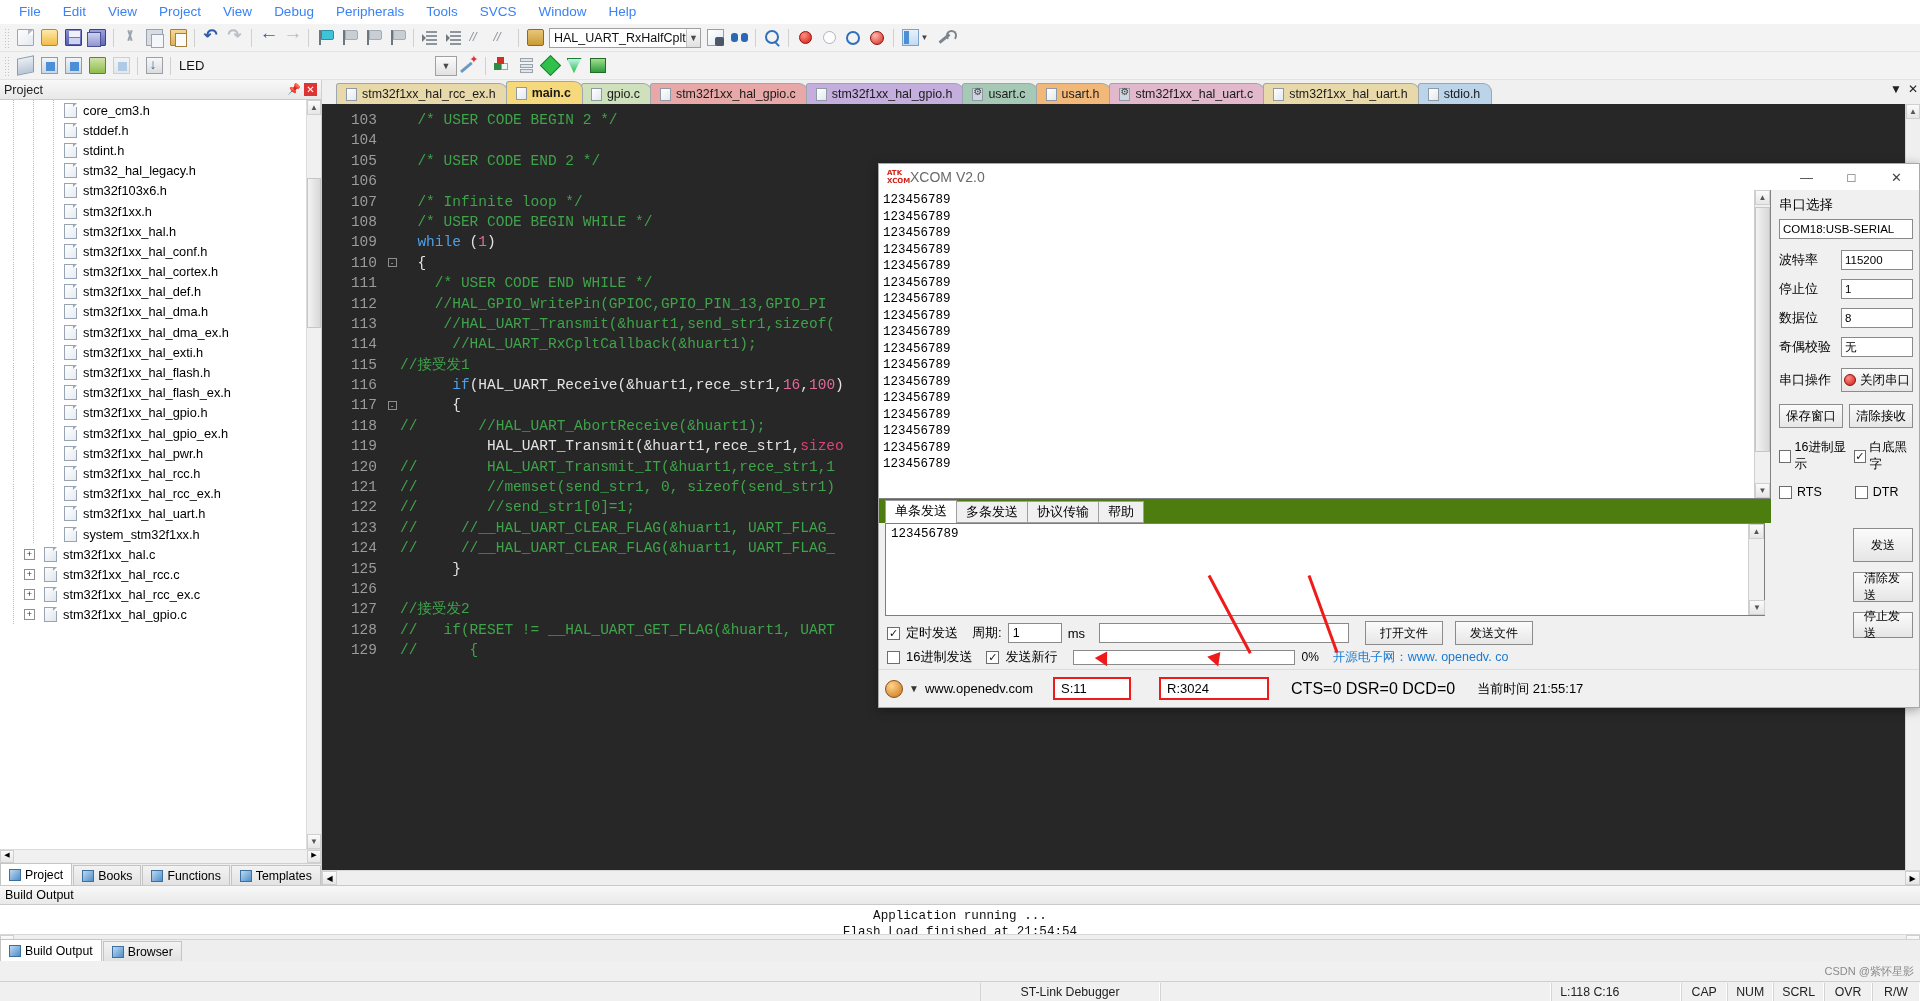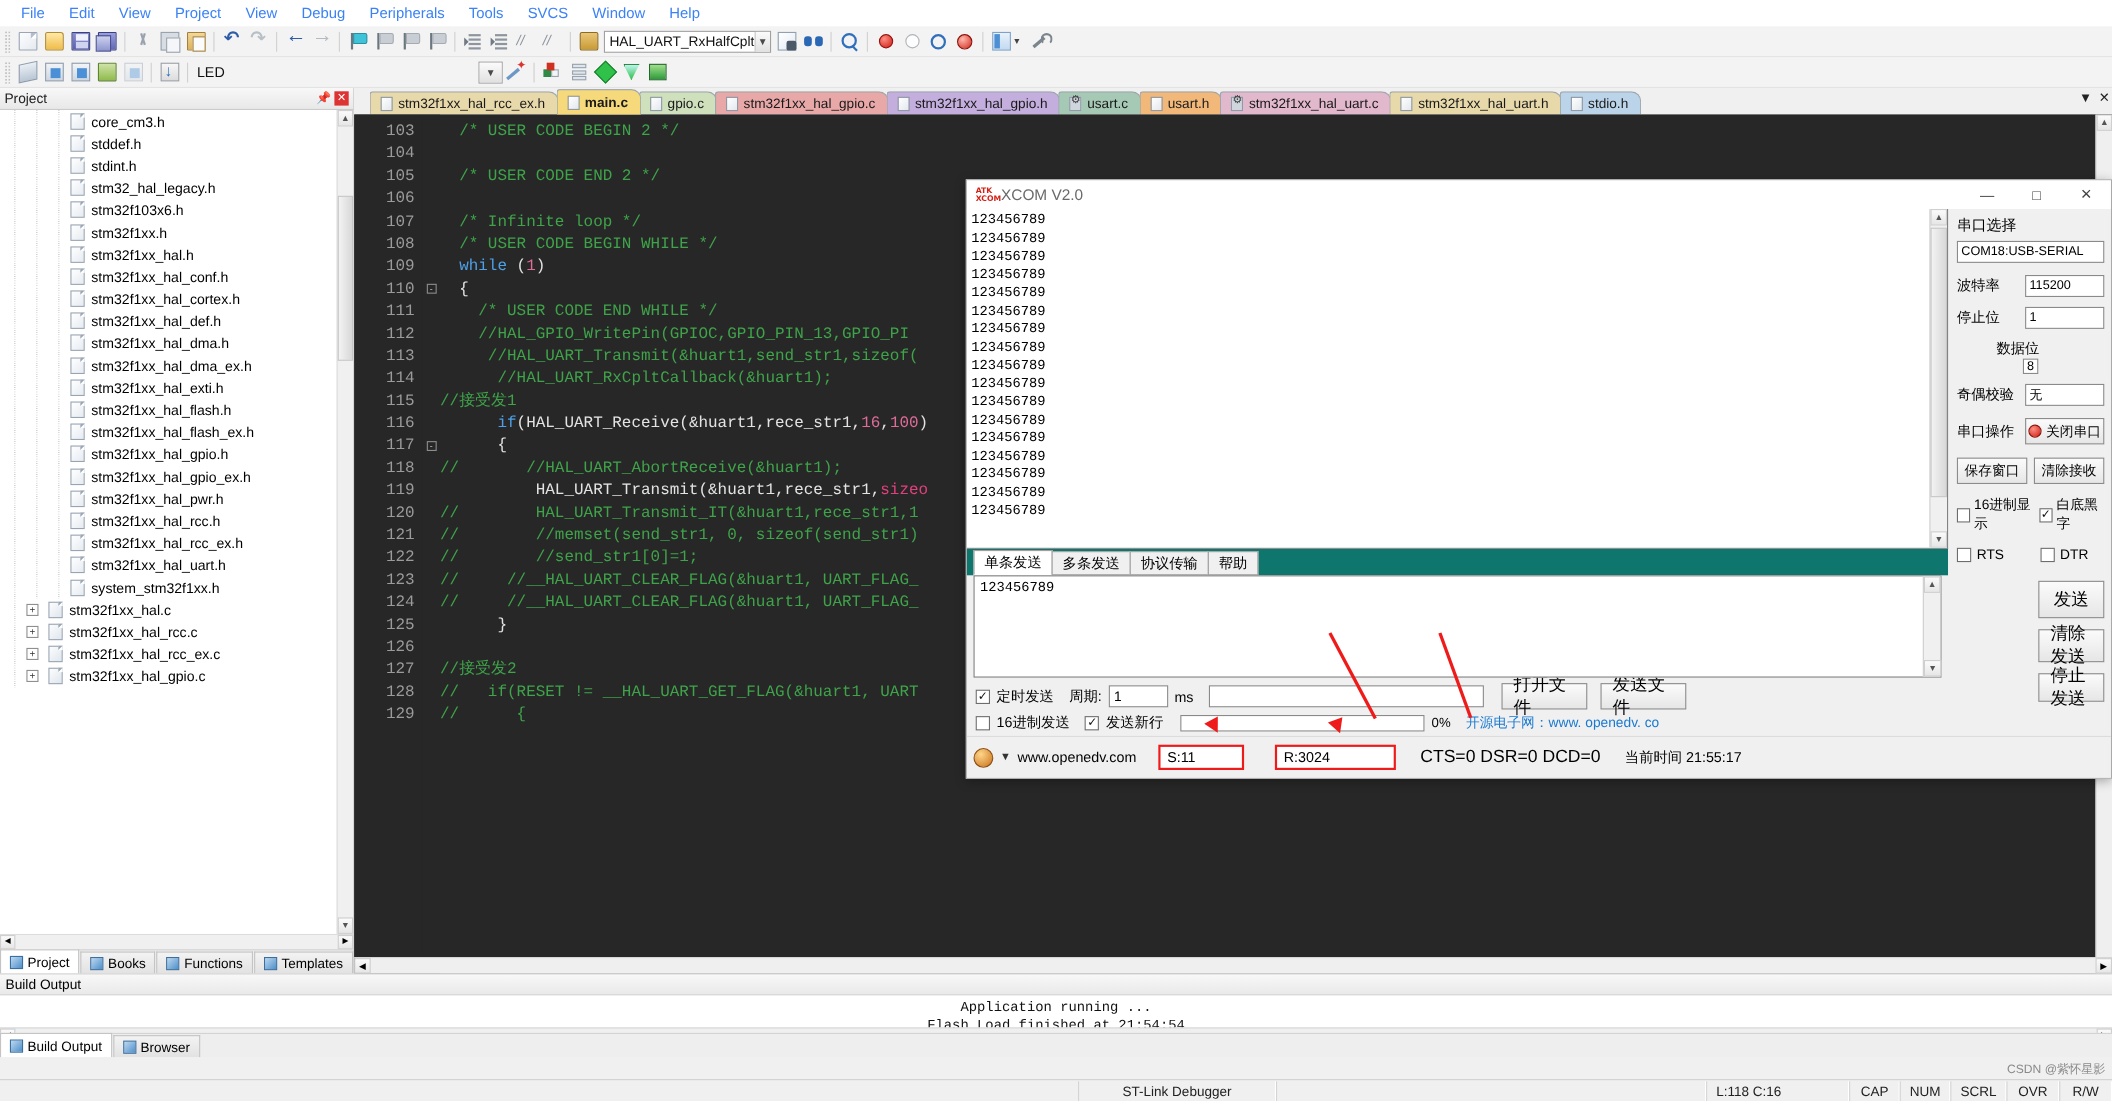--- a/index.html
+++ b/index.html
@@ -187,34 +187,34 @@
   #xcom .title .t { font-size:14px; color:#6a6a6a; }
   #xcom .wbtns { margin-left:auto; display:flex; }
   #xcom .wbtns div { width:45px; height:26px; display:flex; align-items:center; justify-content:center; font-size:13px; color:#444; }
   #xcom .body { flex:1; display:flex; min-height:0; }
   #xcom .left { flex:1; display:flex; flex-direction:column; min-width:0; background:#f0f0f0; }
   #recv { height:315px; background:#fff; border:1px solid #828282; border-left:none; border-top:none;
      display:flex; position:relative; overflow:hidden; }
   #recv .txt { flex:1; padding:2px 0 0 4px; font-family:"Liberation Mono","DejaVu Sans Mono",monospace;
      font-size:12.5px; color:#000; line-height:16.5px; }
   #recv .rsb { width:16px; background:#f0f0f0; border-left:1px solid #cfcfcf; position:relative; }
-  .tabstrip { height:24px; display:flex; align-items:flex-end; padding-left:6px; background:#0f766e; }
+  .tabstrip { height:24px; display:flex; align-items:flex-end; padding-left:6px; background:#4d7c0f; }
   .xtab { height:22px; padding:0 9px; display:flex; align-items:center; font-size:13px; border:1px solid #9f9f9f;
      background:#f0f0f0; margin-right:-1px; }
   .xtab.active { background:#fff; border-bottom-color:#fff; height:23px; font-weight:normal; }
   #sendarea { height:95px; margin:0 6px 0 6px; background:#fff; border:1px solid #7d7d7d; position:relative; display:flex; }
   #sendarea .stxt { padding:3px 5px; font-family:"Liberation Mono","DejaVu Sans Mono",monospace; font-size:12.5px; }
   #sendarea .ssb { width:16px; margin-left:auto; background:#f0f0f0; border-left:1px solid #cfcfcf; }
   #xopts { padding:5px 6px 0 8px; font-size:13px; }
   #xopts .row { display:flex; align-items:center; gap:6px; height:24px; }
   .cb { width:13px; height:13px; border:1px solid #6d6d6d; background:#fff; display:inline-flex;
      align-items:center; justify-content:center; font-size:11px; color:#111; line-height:11px; }
   .xinput { border:1px solid #8a8a8a; background:#fff; height:20px; font-size:12.5px; padding:0 4px; display:flex; align-items:center; }
   .xbtn { border:1px solid #8c8c8c; background:linear-gradient(180deg,#fbfbfb,#e6e6e6); height:24px;
-     display:flex; align-items:center; justify-content:center; font-size:16px; padding:0 10px; }
+     display:flex; align-items:center; justify-content:center; font-size:12px; padding:0 10px; }
   #xright { width:148px; background:#f0f0f0; padding:6px 6px 0 8px; font-size:13px; }
   #xright .fld { border:1px solid #8a8a8a; background:#fff; height:20px; display:flex; align-items:center;
      padding:0 3px; font-size:11.5px; }
   #xright .btn2 { border:1px solid #8c8c8c; background:linear-gradient(180deg,#fbfbfb,#e6e6e6); height:24px;
      display:flex; align-items:center; justify-content:center; font-size:12.5px; }
   #xbottom { height:38px; background:#f0f0f0; display:flex; align-items:center; padding:0 6px; gap:6px; border-top:1px solid #dcdcdc; }
   .statled { width:18px; height:18px; border-radius:50%; background:radial-gradient(circle at 35% 30%,#ffd58a,#c9721a);
      border:1px solid #8d4f10; }
   .redbox { border:2px solid #ef1b1b; padding:2px 6px; background:#fff; font-size:13px; }
   .annot { position:absolute; color:#ef1b1b; font-size:22px; font-weight:bold; white-space:nowrap;
@@ -900,21 +900,21 @@
       <div class="fld" style="margin-top:5px;">COM18:USB-SERIAL</div>
 
       <div style="display:flex;align-items:center;margin-top:11px;">
         <span style="width:62px;">波特率</span>
         <span class="fld" style="flex:1;">115200</span>
       </div>
       <div style="display:flex;align-items:center;margin-top:9px;">
         <span style="width:62px;">停止位</span>
         <span class="fld" style="flex:1;">1</span>
       </div>
-      <div style="display:flex;align-items:center;margin-top:9px;flex-direction:column;">
+      <div style="display:flex;align-items:center;margin-top:9px;">
         <span style="width:62px;">数据位</span>
         <span class="fld" style="flex:1;">8</span>
       </div>
       <div style="display:flex;align-items:center;margin-top:9px;">
         <span style="width:62px;">奇偶校验</span>
         <span class="fld" style="flex:1;">无</span>
       </div>
       <div style="display:flex;align-items:center;margin-top:11px;">
         <span style="width:62px;">串口操作</span>
         <span class="btn2" style="flex:1;gap:4px;">

